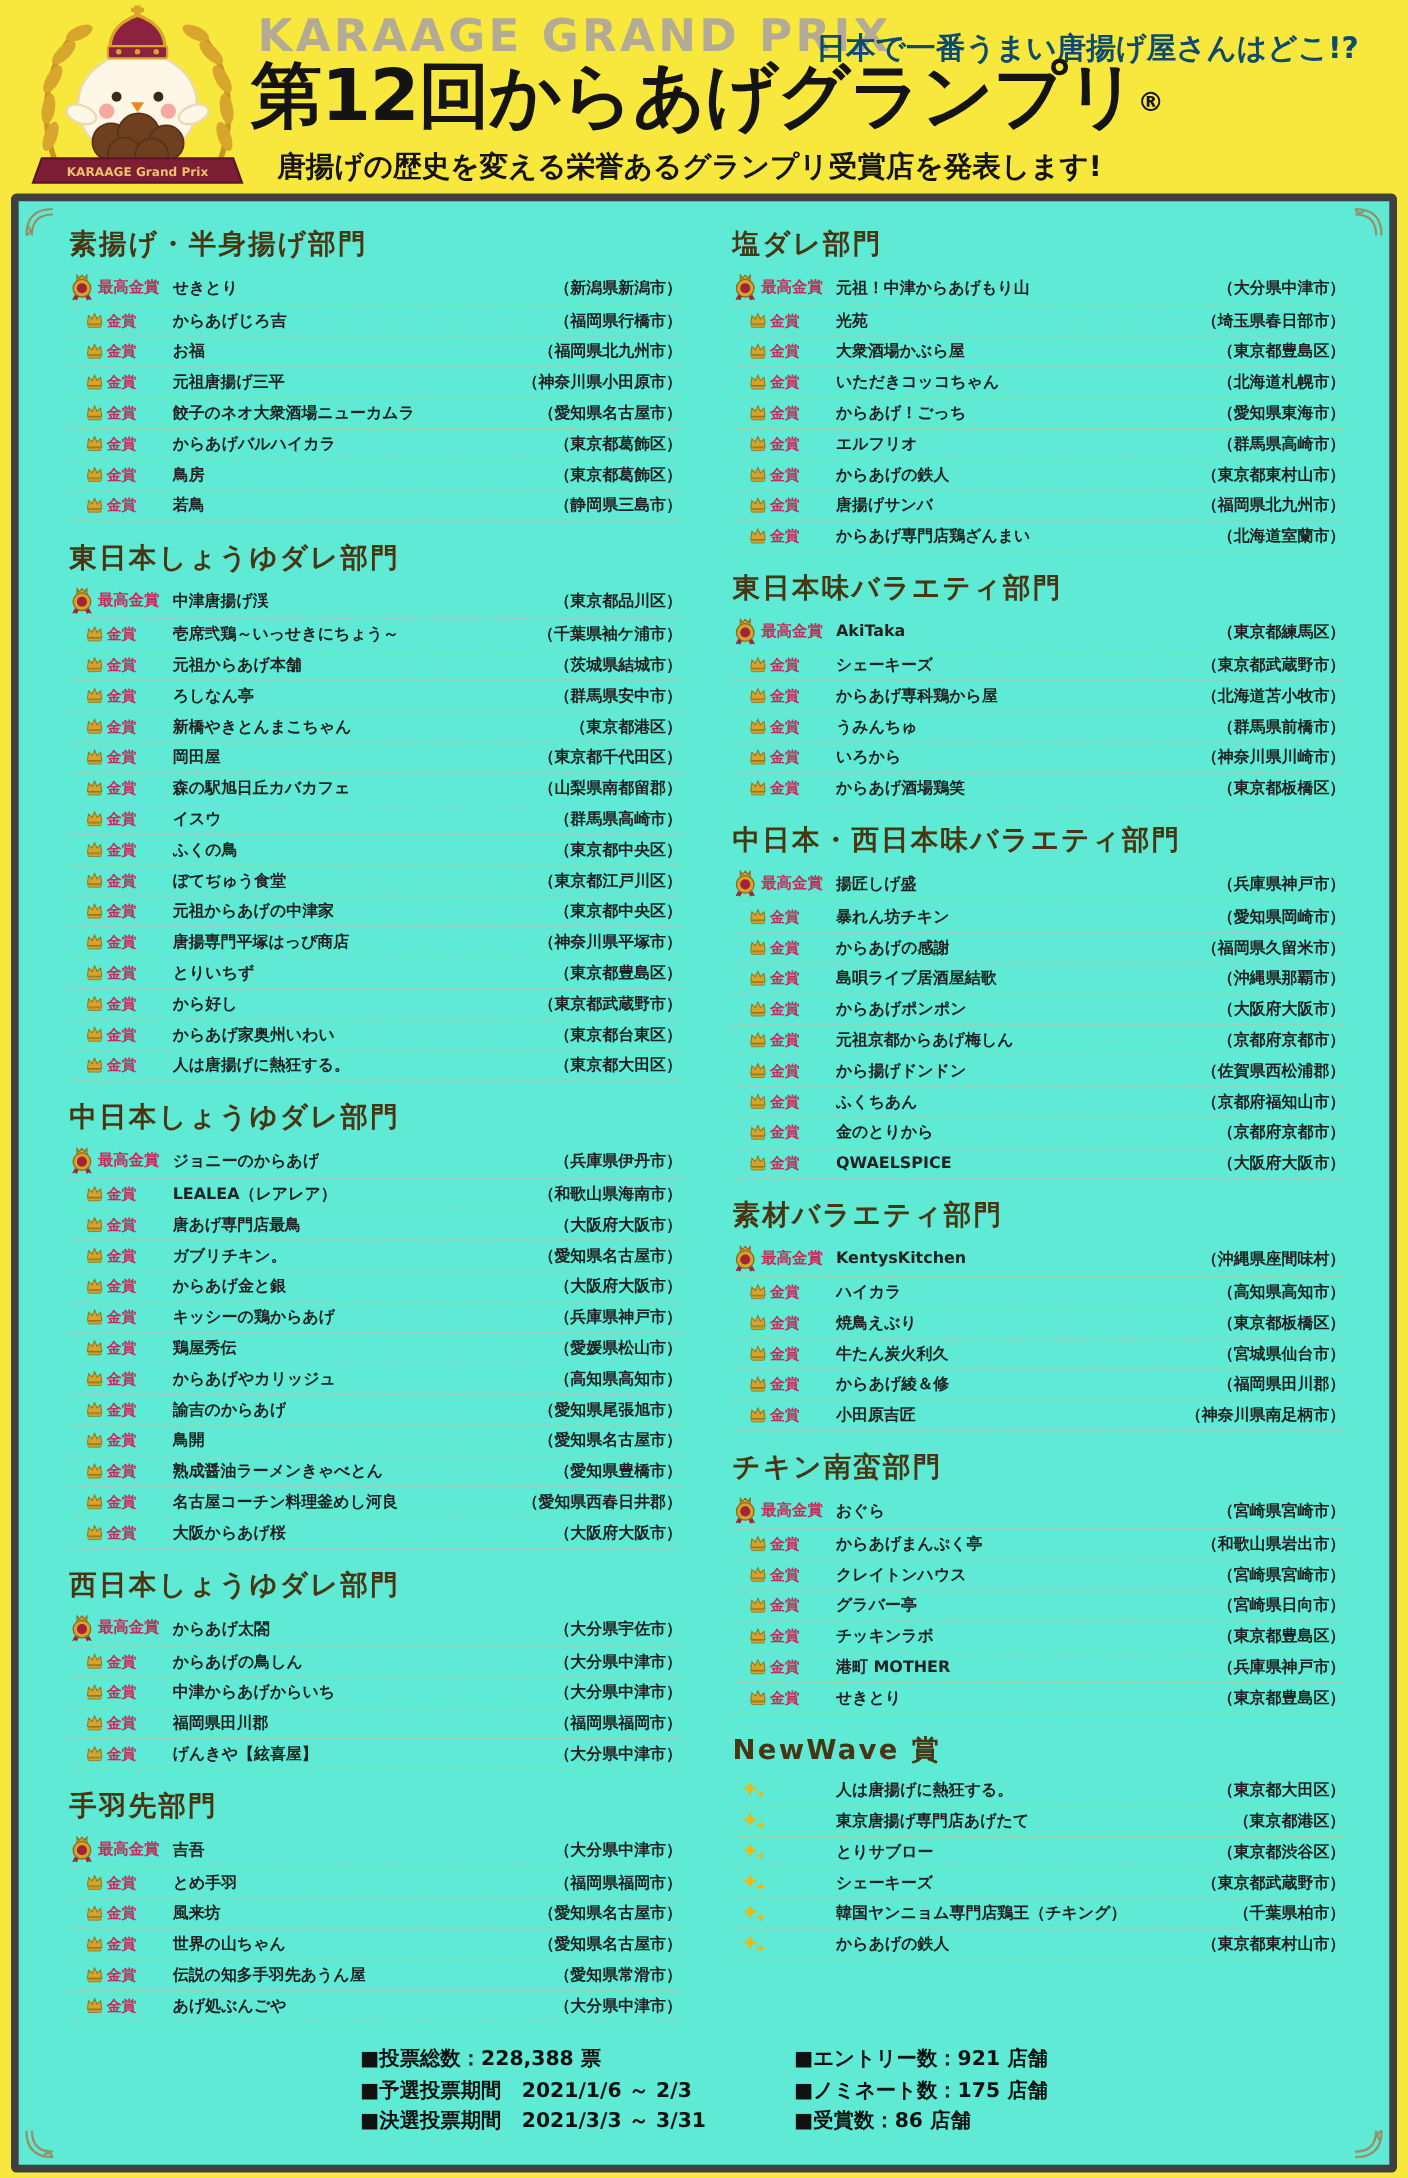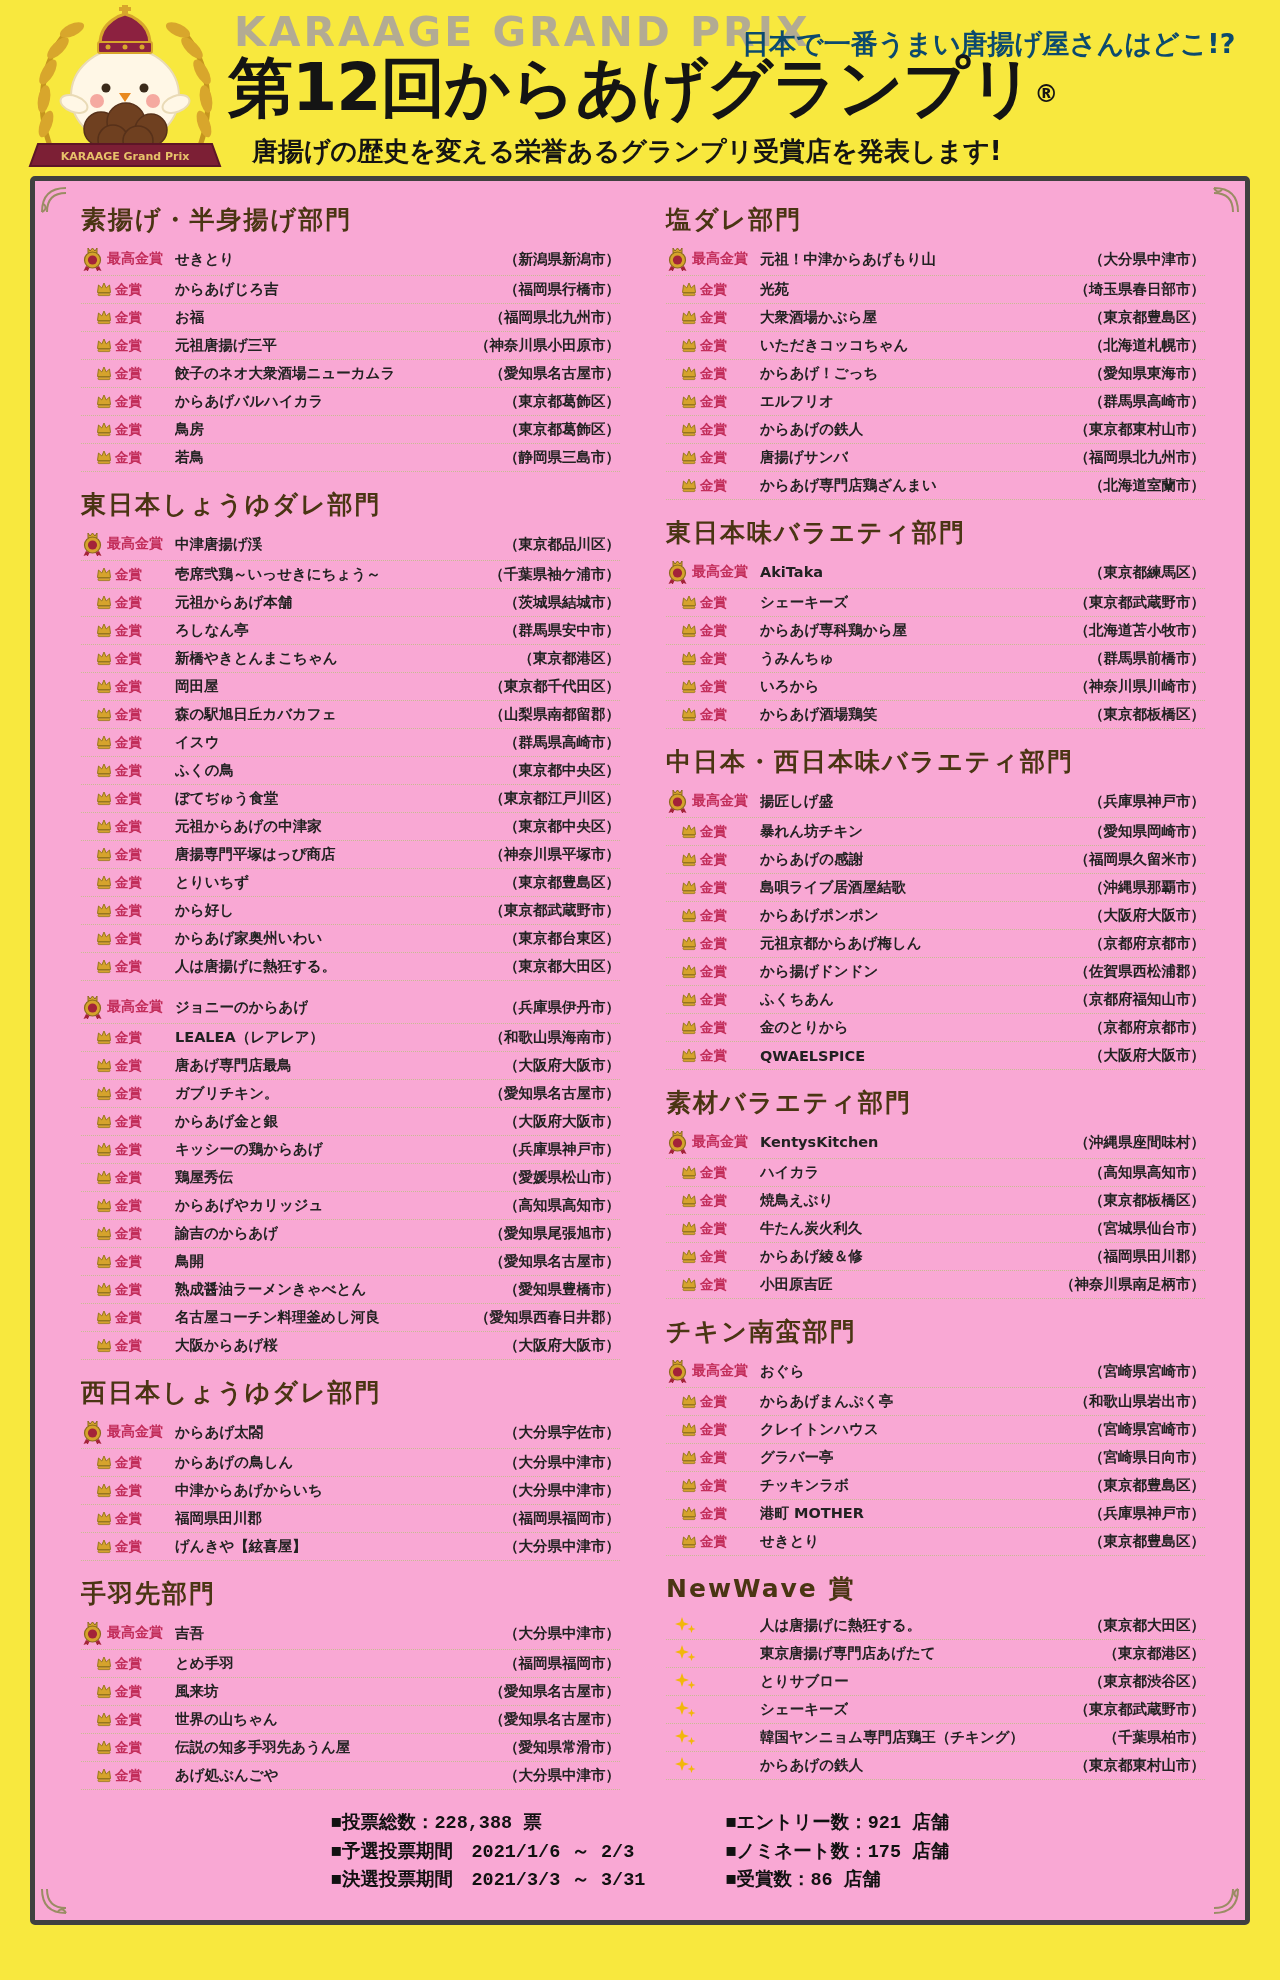--- a/index.html
+++ b/index.html
@@ -25,23 +25,23 @@
     position:absolute;left:228px;top:46px;
     font-size:65px;font-weight:900;color:#141414;letter-spacing:-1px;white-space:nowrap;line-height:1.3;
   }
   .main-title .reg{font-size:24px;font-weight:700;vertical-align:8px;}
   .subtitle{
     position:absolute;left:232px;top:134px;
     font-size:26px;font-weight:800;color:#141414;white-space:nowrap;margin-left:20px;
   }
   
   .panel{
-    position:relative;margin:0 30px;
-    min-height:1736px;background:#f9a8d4;
-    border:5px solid #404040;border-radius:5px;
+    position:relative;margin:0 10px;
+    min-height:1736px;background:#5eead4;
+    border:7px solid #404040;border-radius:5px;
     box-sizing:border-box;
     display:flex;flex-direction:column;
   }
   .corner{position:absolute;width:30px;height:30px;color:#9a8c64;}
   .corner.tl{left:4px;top:4px;}
   .corner.tr{right:4px;top:4px;transform:rotate(90deg);}
   .corner.br{right:4px;bottom:4px;transform:rotate(180deg);}
   .corner.bl{left:4px;bottom:4px;transform:rotate(270deg);}
   .columns{display:flex;gap:46px;padding:20px 40px 0 46px;flex:1;}
   .col{flex:1;min-width:0;}
@@ -58,21 +58,21 @@
   .badge{display:flex;align-items:center;width:94px;flex:none;box-sizing:border-box;}
   .row.gold .badge{padding-left:15px;}
   .row.newwave .badge{padding-left:9px;}
   .award-label{font-size:13.5px;font-weight:800;color:#c22d5a;margin-left:3px;white-space:nowrap;}
   .row.top_gold .award-label{font-size:14px;}
   .shop{font-size:14.5px;font-weight:800;color:#222;white-space:nowrap;overflow:hidden;}
   .loc{margin-left:auto;font-size:14.5px;font-weight:800;color:#222;white-space:nowrap;padding-left:8px;}
   
   .stats{display:flex;justify-content:center;gap:80px;margin:10px 0 24px;}
   .stats ul{list-style:none;margin:0;padding:0;}
-  .stats li{font-size:18.5px;font-weight:800;color:#111;line-height:1.55;white-space:nowrap;font-family:Liberation Mono, monospace;}
+  .stats li{font-size:18.5px;font-weight:800;color:#111;line-height:1.55;white-space:nowrap;}
   
   .footer{height:60px;display:flex;align-items:center;justify-content:flex-end;padding-right:18px;}
 </style>
 </head>
 <body>
 
 <div class="header">
 
   <svg class="logo" viewBox="0 0 218 170">
 
@@ -416,20 +416,21 @@
                 <path d="M1.5 10.5 L2.5 3 L5.8 6 L8 1 L10.2 6 L13.5 3 L14.5 10.5 Z" fill="#d6a32c" stroke="#97771d" stroke-width="1"></path>
                 <rect x="2" y="11.2" width="12" height="2.4" rx="1" fill="#d6a32c" stroke="#97771d" stroke-width="0.8"></rect>
               </svg>
               <span class="award-label">金賞</span>
             </span>
             <span class="shop">人は唐揚げに熱狂する。</span>
             <span class="loc">（東京都大田区）</span>
           </div>
         </section>
         <section class="category">
+          <h3 class="cat-title">中日本しょうゆダレ部門</h3>
           <div class="row top_gold">
             <span class="badge">
               <svg width="23" height="24" viewBox="0 0 23 24">
                 <path d="M7 1 l2 3 2.5-3 2.5 3 2-3 v5 h-9z" fill="#d6a32c" stroke="#8a6a1c" stroke-width="1"></path>
                 <circle cx="11.5" cy="13" r="8" fill="#d6a32c" stroke="#8a6a1c" stroke-width="1.2"></circle>
                 <circle cx="11.5" cy="13" r="4.6" fill="#a32339"></circle>
                 <path d="M5 19 l-2.5 5 3-1 1 1.8 2-4 M18 19 l2.5 5 -3-1 -1 1.8 -2-4" fill="#a32339"></path>
               </svg>
               <span class="award-label">最高金賞</span>
             </span>

